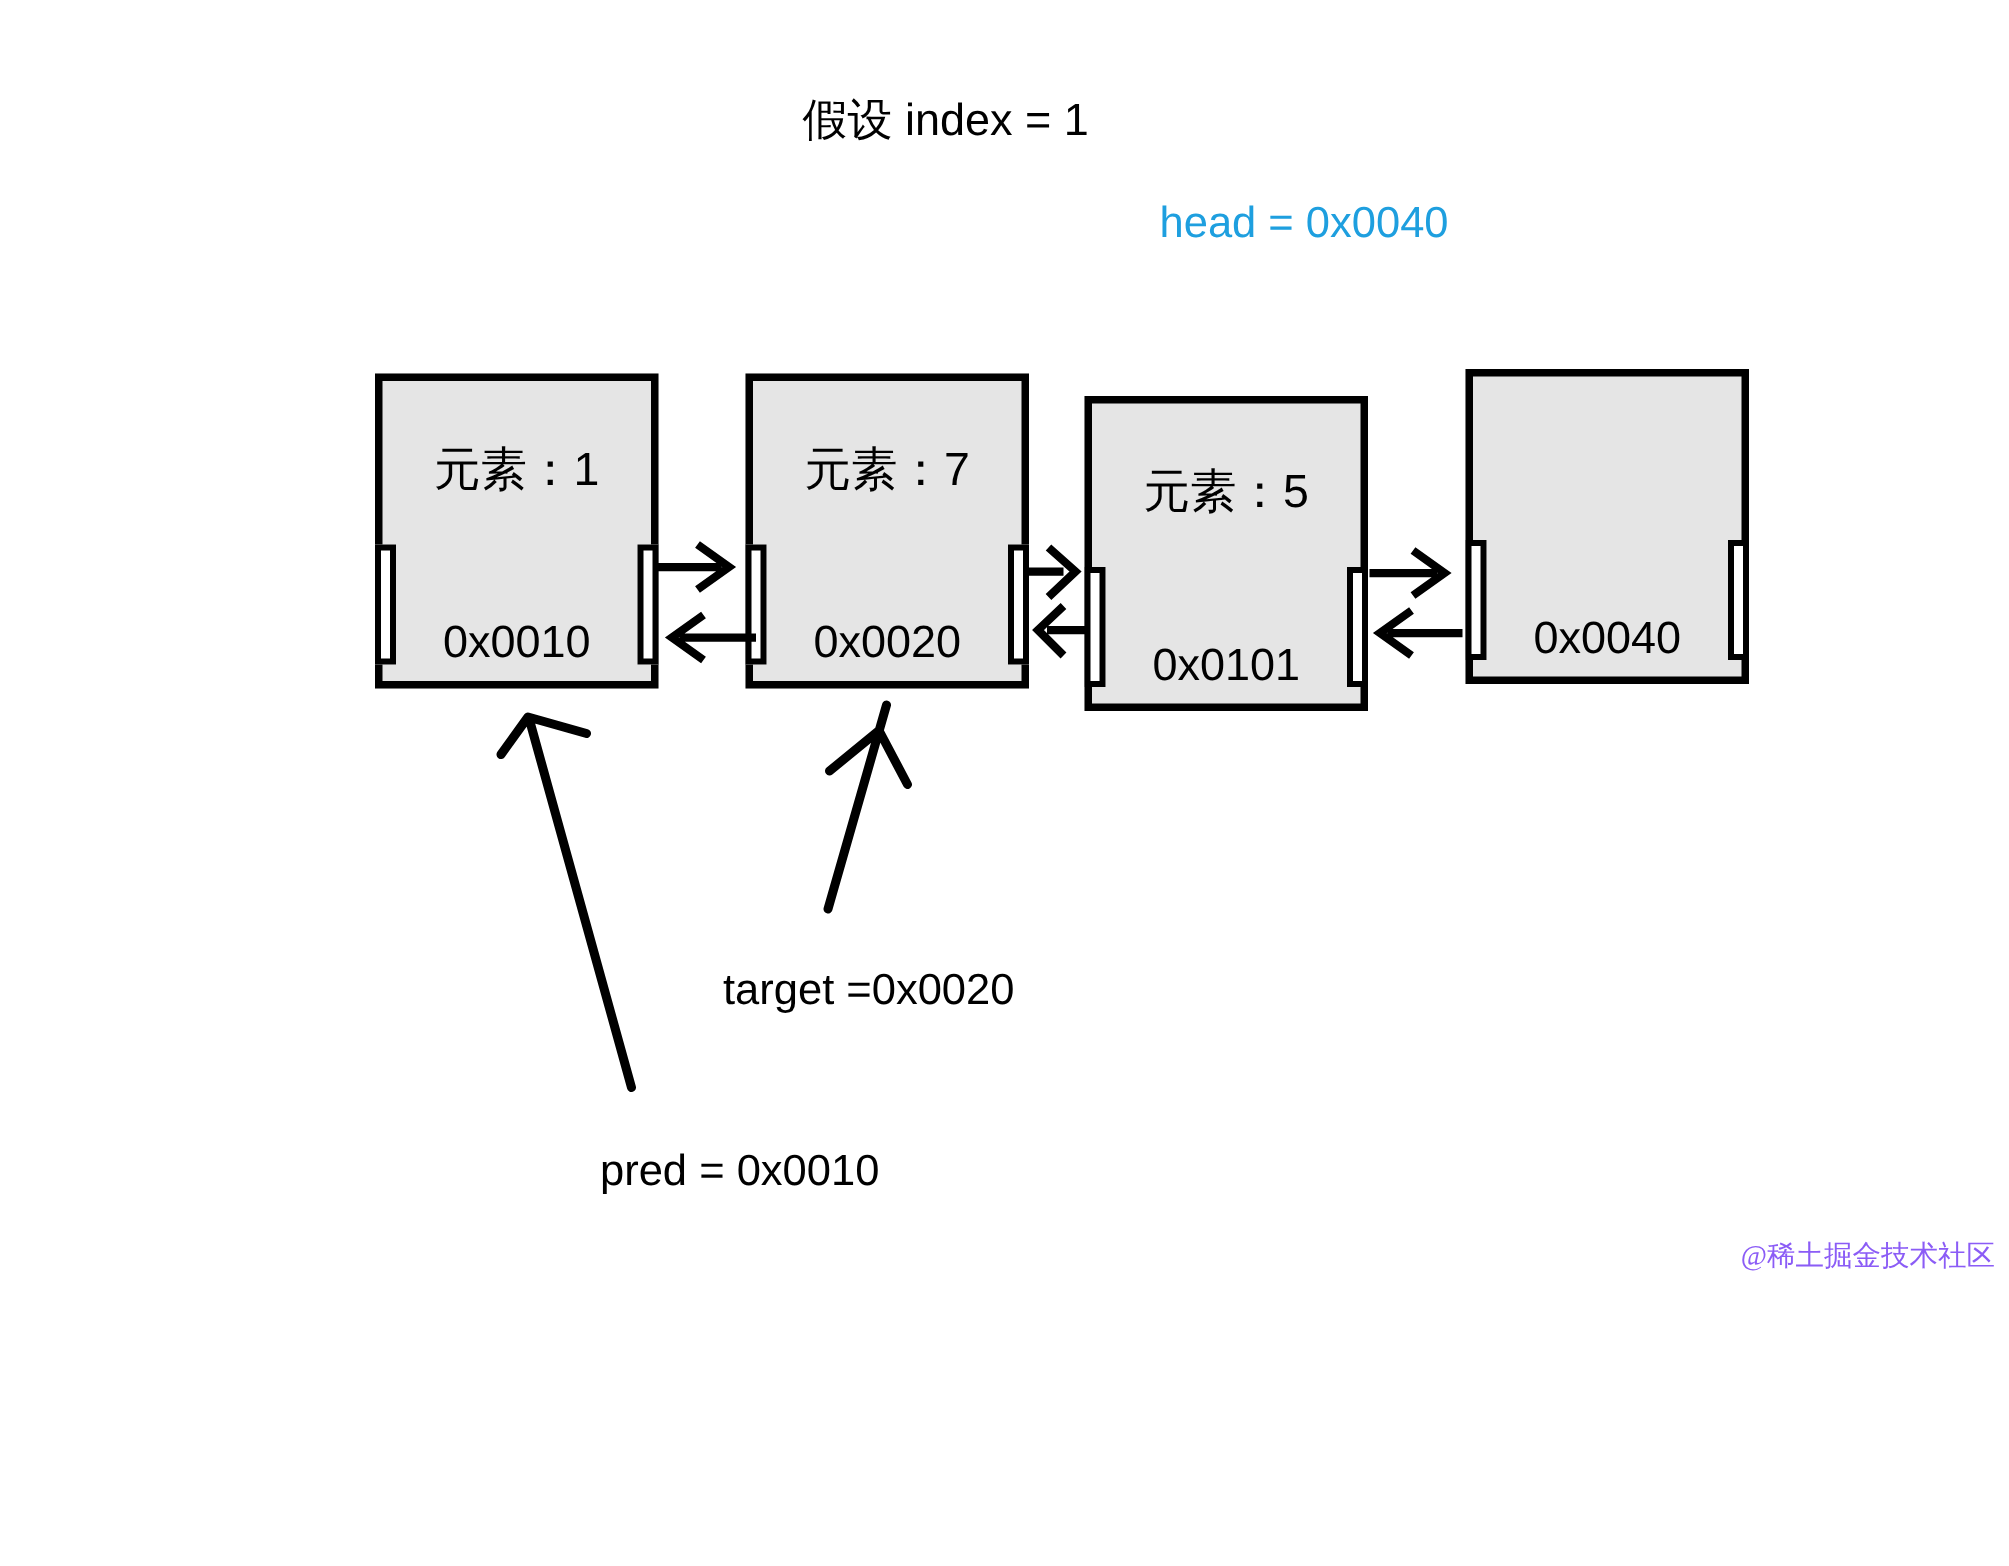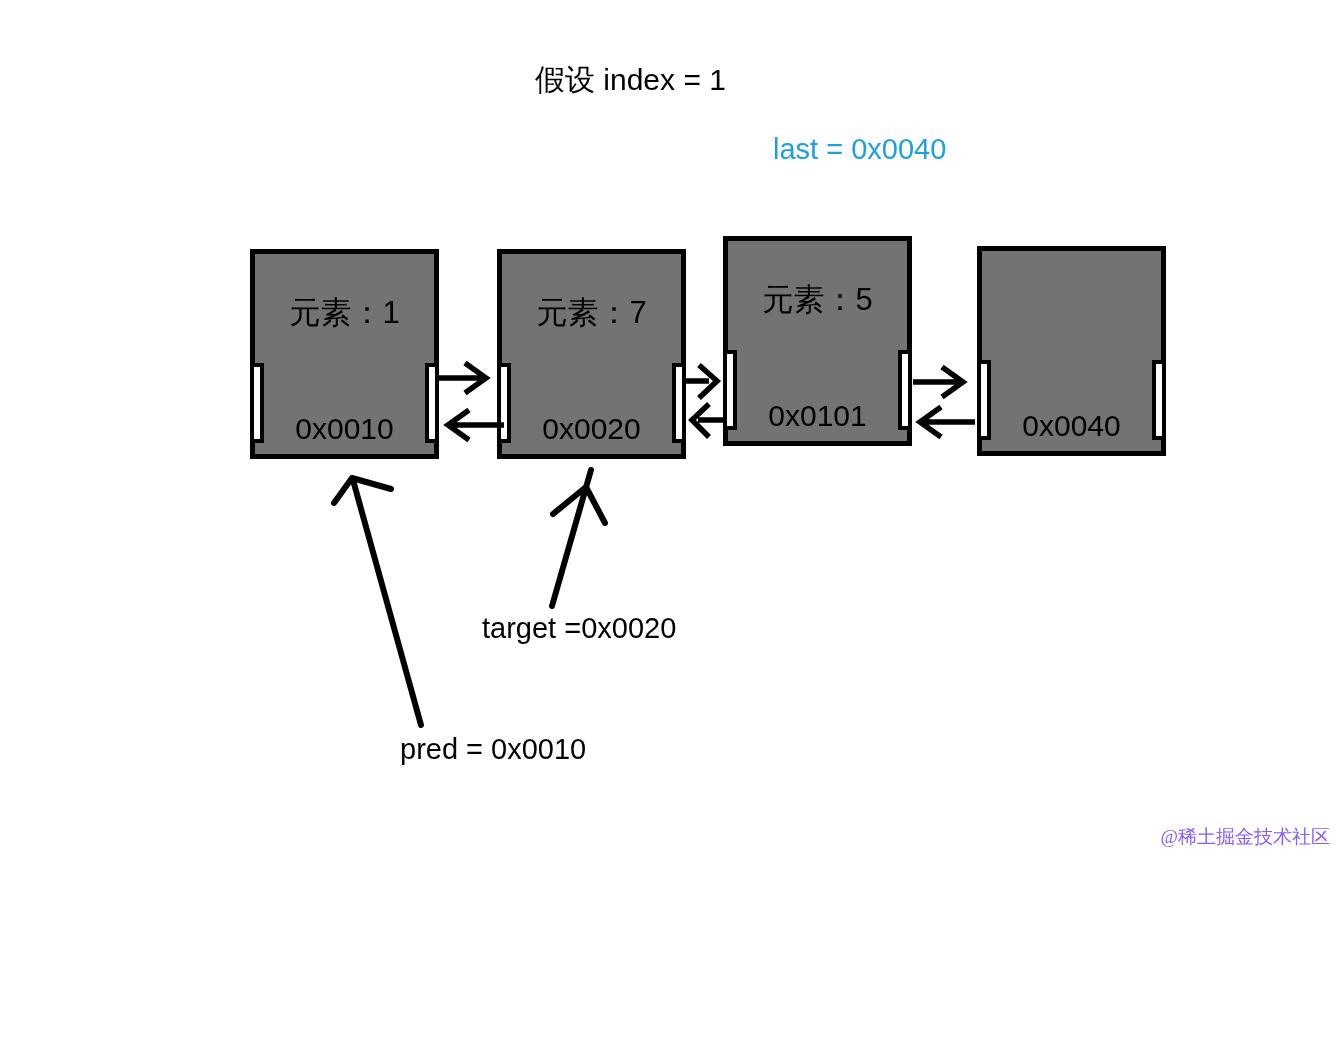--- a/index.html
+++ b/index.html
@@ -26,25 +26,25 @@
     color: #1e9fdf;
     white-space: nowrap;
   }
   .ptr-head { left: 277px; top: 124px; }
   .ptr-last { left: 773px; top: 133px; }
   .node {
     position: absolute;
     width: 189px;
     height: 210px;
     border: 5px solid #000000;
-    background: #737373;
+    background: #e5e5e5;
   }
   .node-1 { left: 250px; top: 249px; }
   .node-2 { left: 497px; top: 249px; }
-  .node-3 { left: 723px; top: 236px; padding-left: 24px; }
+  .node-3 { left: 723px; top: 264px; padding-left: 24px; }
   .node-4 { left: 977px; top: 246px; }
   .el-text {
     position: absolute;
     left: 0; top: 38px;
     width: 100%;
     text-align: center;
     font-size: 31px;
     color: #000000;
     white-space: nowrap;
   }
@@ -73,41 +73,42 @@
     left: 0; top: 0;
     width: 1339px;
     height: 1044px;
     pointer-events: none;
   }
   .anno-label {
     position: absolute;
     font-size: 29px;
     color: #000000;
     white-space: nowrap;
+    margin-top: 32px;
   }
   .anno-target { left: 482px; top: 612px; }
   .anno-pred  { left: 400px; top: 733px; }
   .watermark {
     position: absolute;
     right: 9px;
     bottom: 6px;
     font-size: 19px;
     color: #8b5cf6;
     font-family: "Liberation Serif", serif;
     white-space: nowrap;
   }
 </style>
 </head>
 <body>
 
 <div class="canvas">
 
   <div class="title">假设 index = 1</div>
 
-  <div class="ptr-label ptr-last">last = 0x0040</div>
+  <div class="ptr-label ptr-last">head = 0x0040</div>
 
   <div class="node node-1">
     <span class="el-text">元素：1</span>
     <span class="addr-text">0x0010</span>
     <span class="port port-left"></span>
     <span class="port port-right"></span>
   </div>
 
   <div class="node node-2">
     <span class="el-text">元素：7</span>

